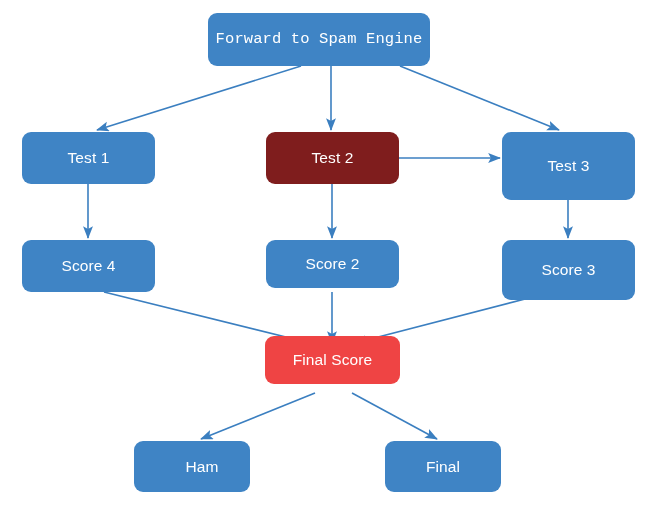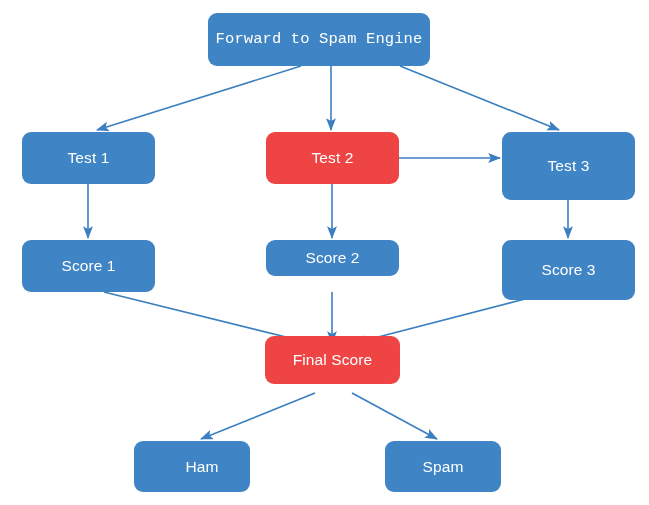--- a/index.html
+++ b/index.html
@@ -73,39 +73,39 @@
       </g>
   </svg>
 
   <div id="nodes">
       <div class="node" style="left: 208px; top: 13px; width: 222px; height: 53px; background: rgb(63, 132, 197); color: rgb(255, 255, 255); font-family: Liberation Mono, monospace;">
         <span class="node-label">Forward to Spam Engine</span>
       </div>
       <div class="node" style="left: 22px; top: 132px; width: 133px; height: 52px; background: rgb(63, 132, 197); color: rgb(255, 255, 255); justify-content: center;">
         <span class="node-label">Test 1</span>
       </div>
-      <div class="node" style="left: 266px; top: 132px; width: 133px; height: 52px; background: #ef4444; color: rgb(255, 255, 255);">
+      <div class="node" style="left: 266px; top: 132px; width: 133px; height: 52px; background: #7f1d1d; color: rgb(255, 255, 255);">
         <span class="node-label">Test 2</span>
       </div>
       <div class="node" style="left: 502px; top: 132px; width: 133px; height: 68px; background: rgb(63, 132, 197); color: rgb(255, 255, 255);">
         <span class="node-label">Test 3</span>
       </div>
       <div class="node" style="left: 22px; top: 240px; width: 133px; height: 52px; background: rgb(63, 132, 197); color: rgb(255, 255, 255);">
-        <span class="node-label">Score 1</span>
+        <span class="node-label">Score 4</span>
       </div>
-      <div class="node" style="left: 266px; top: 240px; width: 133px; height: 36px; background: rgb(63, 132, 197); color: rgb(255, 255, 255);">
+      <div class="node" style="left: 266px; top: 240px; width: 133px; height: 48px; background: rgb(63, 132, 197); color: rgb(255, 255, 255);">
         <span class="node-label">Score 2</span>
       </div>
       <div class="node" style="left: 502px; top: 240px; width: 133px; height: 60px; background: rgb(63, 132, 197); color: #ffffff;">
         <span class="node-label">Score 3</span>
       </div>
       <div class="node" style="left: 265px; top: 336px; width: 135px; height: 48px; background: #ef4444; color: rgb(255, 255, 255);">
         <span class="node-label">Final Score</span>
       </div>
       <div class="node" style="left: 134px; top: 441px; width: 116px; height: 51px; background: rgb(63, 132, 197); color: rgb(255, 255, 255); padding-left: 20px;">
         <span class="node-label">Ham</span>
       </div>
       <div class="node" style="left: 385px; top: 441px; width: 116px; height: 51px; background: rgb(63, 132, 197); color: rgb(255, 255, 255);">
-        <span class="node-label">Spam</span>
+        <span class="node-label">Final</span>
       </div>
     </div>
 
 </div>
 
 </body></html>

